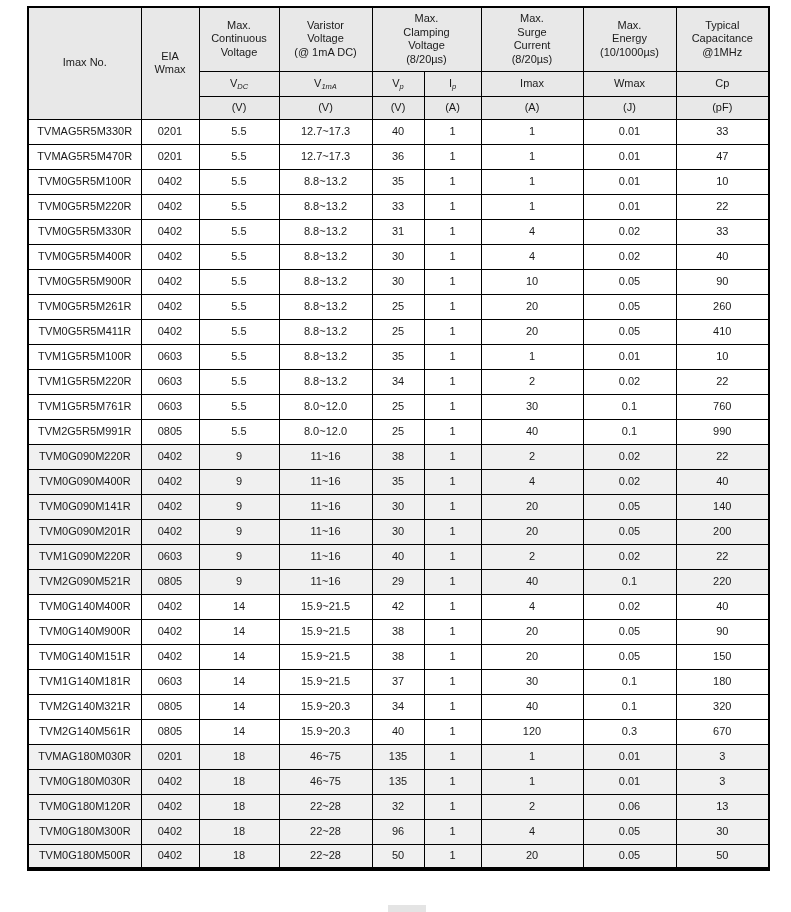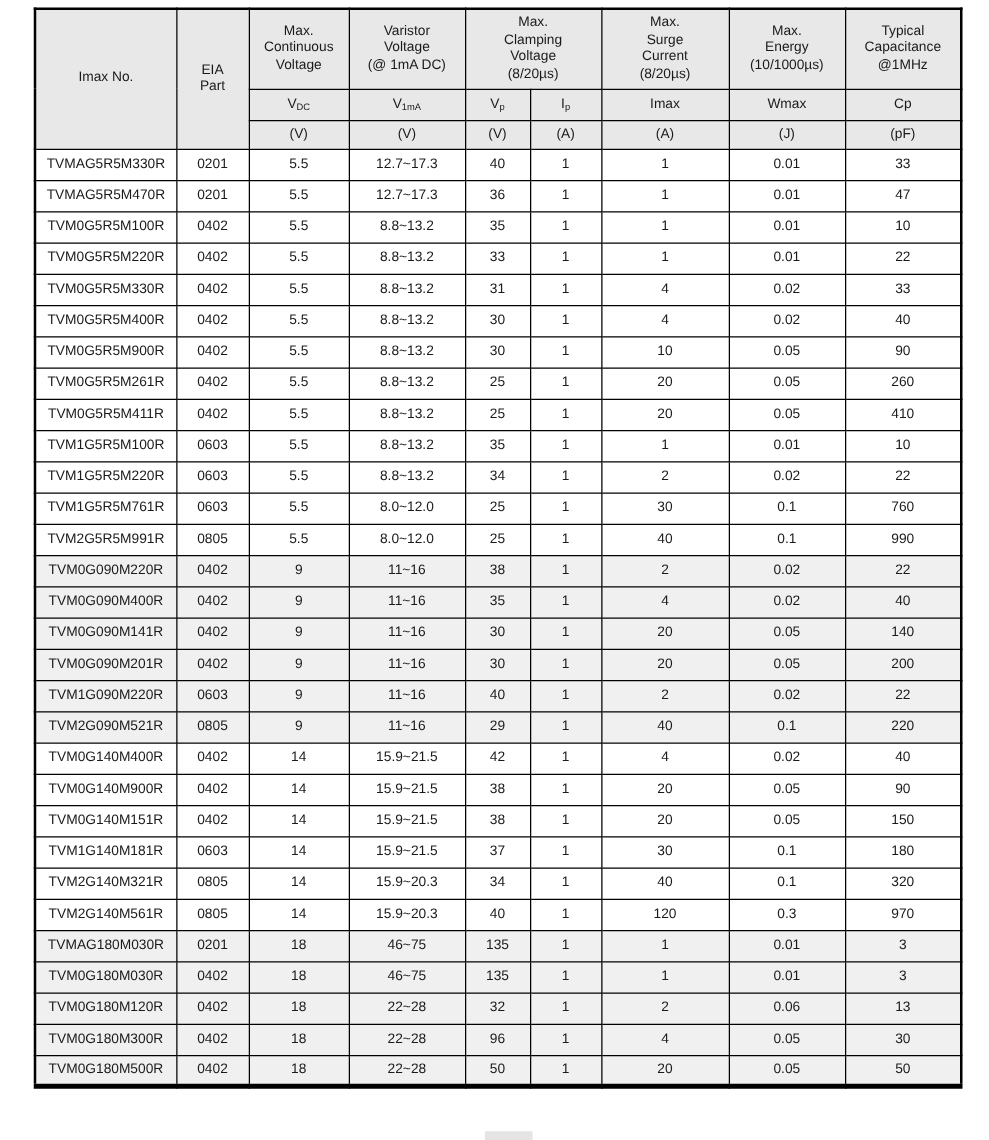--- a/index.html
+++ b/index.html
@@ -36,20 +36,21 @@
   tr.unit-row td { height: 23px; }
   tbody td { height: 25px; background: #ffffff; }
   tbody tr.shaded td { background: #f0f0f0; }
   th.corner { white-space: pre-line; }
   sub.s {
     font-size: 7.5px;
     vertical-align: baseline;
     position: relative;
     top: 2px;
     letter-spacing: 0;
+    font-style: italic;
   }
   .scroll-thumb {
     position: absolute;
     left: 388px; top: 905px;
     width: 38px; height: 7px;
     background: #e4e4e4;
   }
 </style>
 </head>
 <body>
@@ -65,21 +66,21 @@
       <col style="width:52px">
       <col style="width:57px">
       <col style="width:102px">
       <col style="width:93px">
       <col style="width:93px">
     </colgroup>
     <thead>
       <tr class="group-row">
         <th class="corner" rowspan="3">Imax No.</th>
         <th class="corner" rowspan="3">EIA
-Part</th>
+Wmax</th>
         <th>Max.
 Continuous
 Voltage</th>
         <th>Varistor
 Voltage
 (@ 1mA DC)</th>
         <th colspan="2">Max.
 Clamping
 Voltage
 (8/20µs)</th>
@@ -380,21 +381,21 @@
         </tr>
         <tr>
           <td>TVM2G140M561R</td>
           <td>0805</td>
           <td>14</td>
           <td>15.9~20.3</td>
           <td>40</td>
           <td>1</td>
           <td>120</td>
           <td>0.3</td>
-          <td>970</td>
+          <td>670</td>
         </tr>
         <tr class="shaded">
           <td>TVMAG180M030R</td>
           <td>0201</td>
           <td>18</td>
           <td>46~75</td>
           <td>135</td>
           <td>1</td>
           <td>1</td>
           <td>0.01</td>

